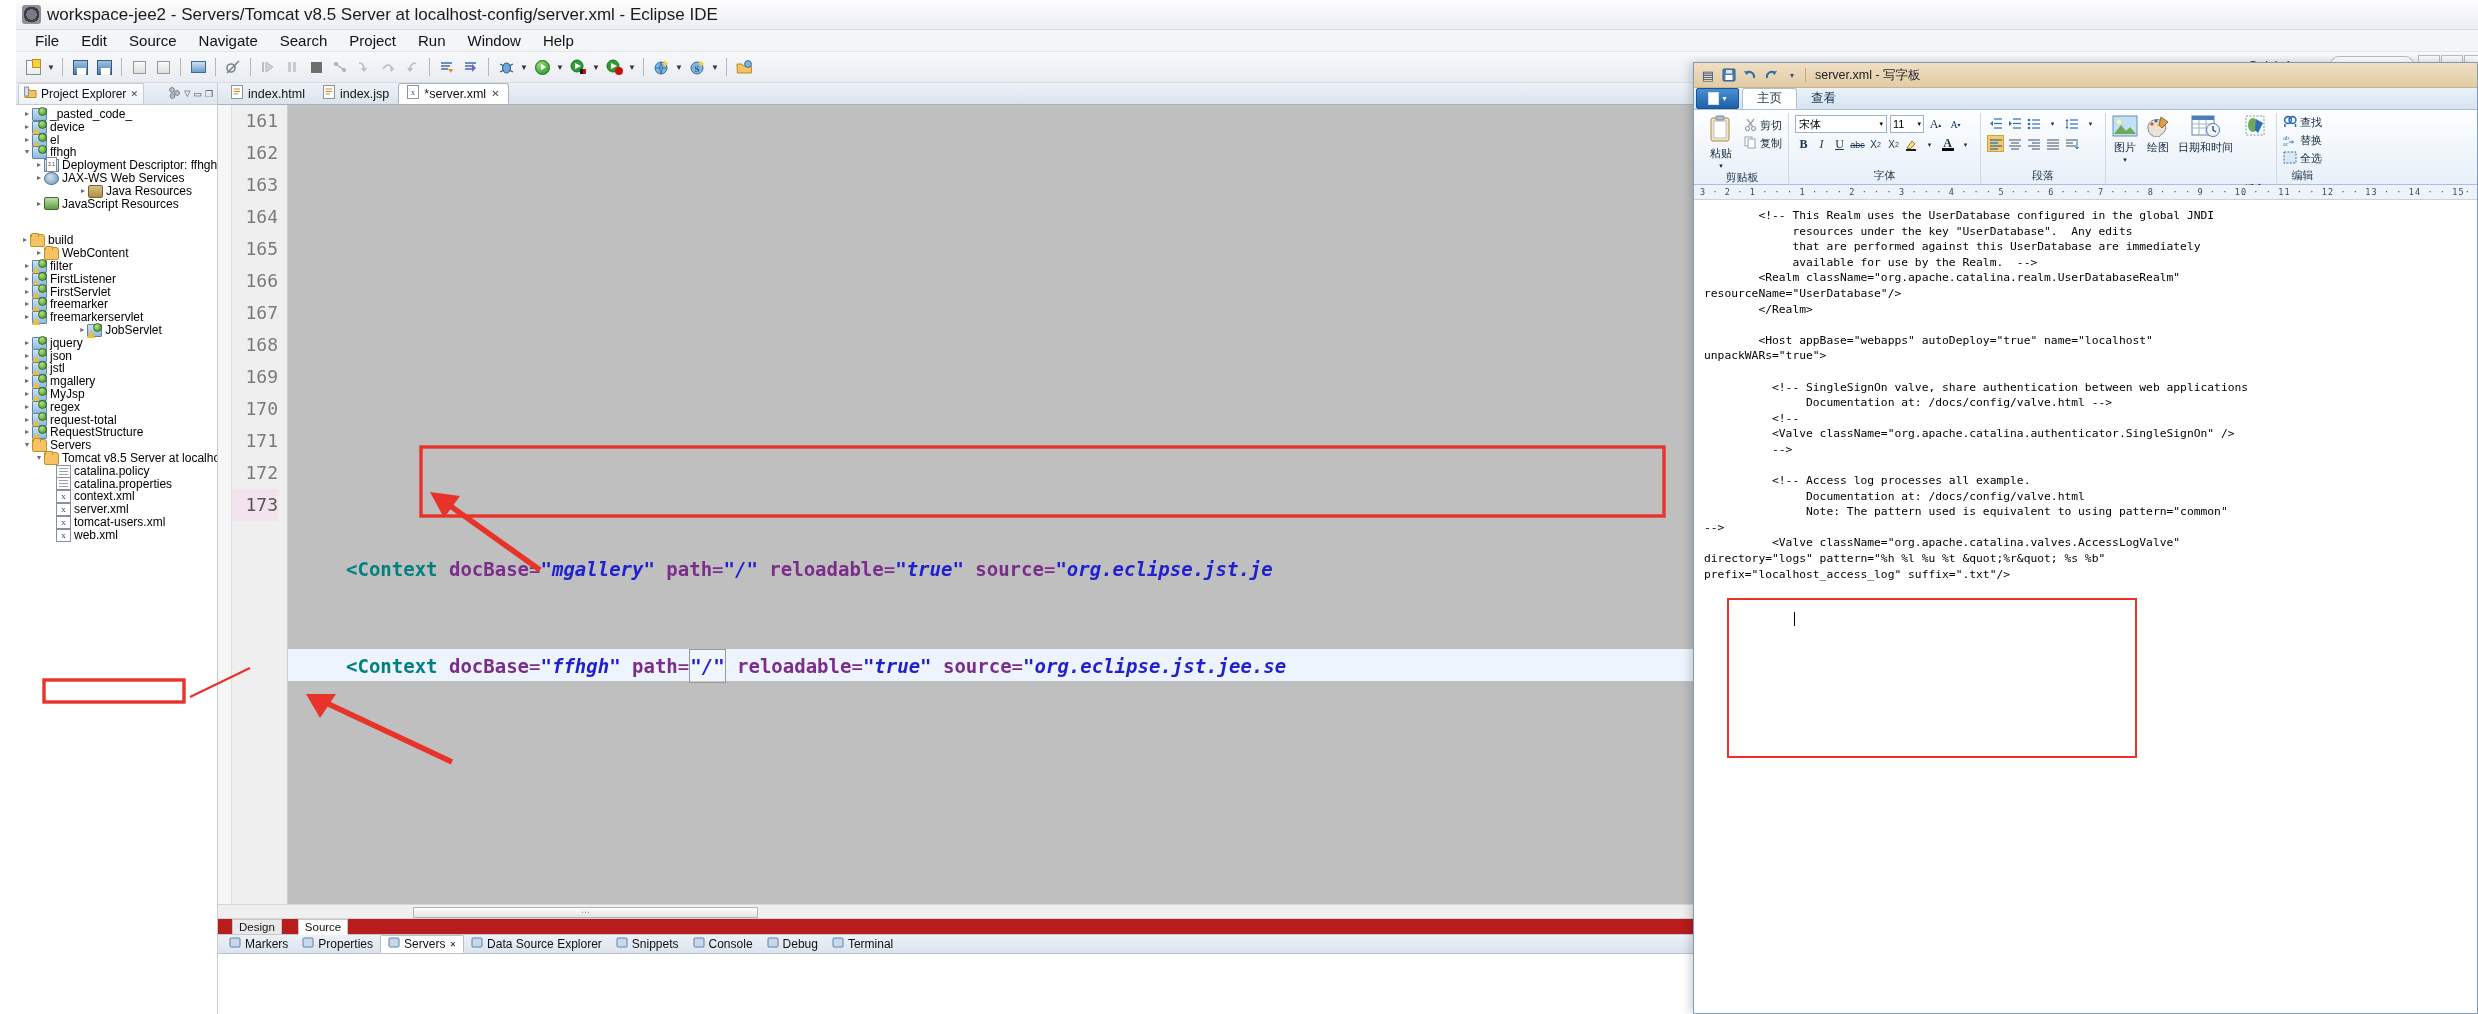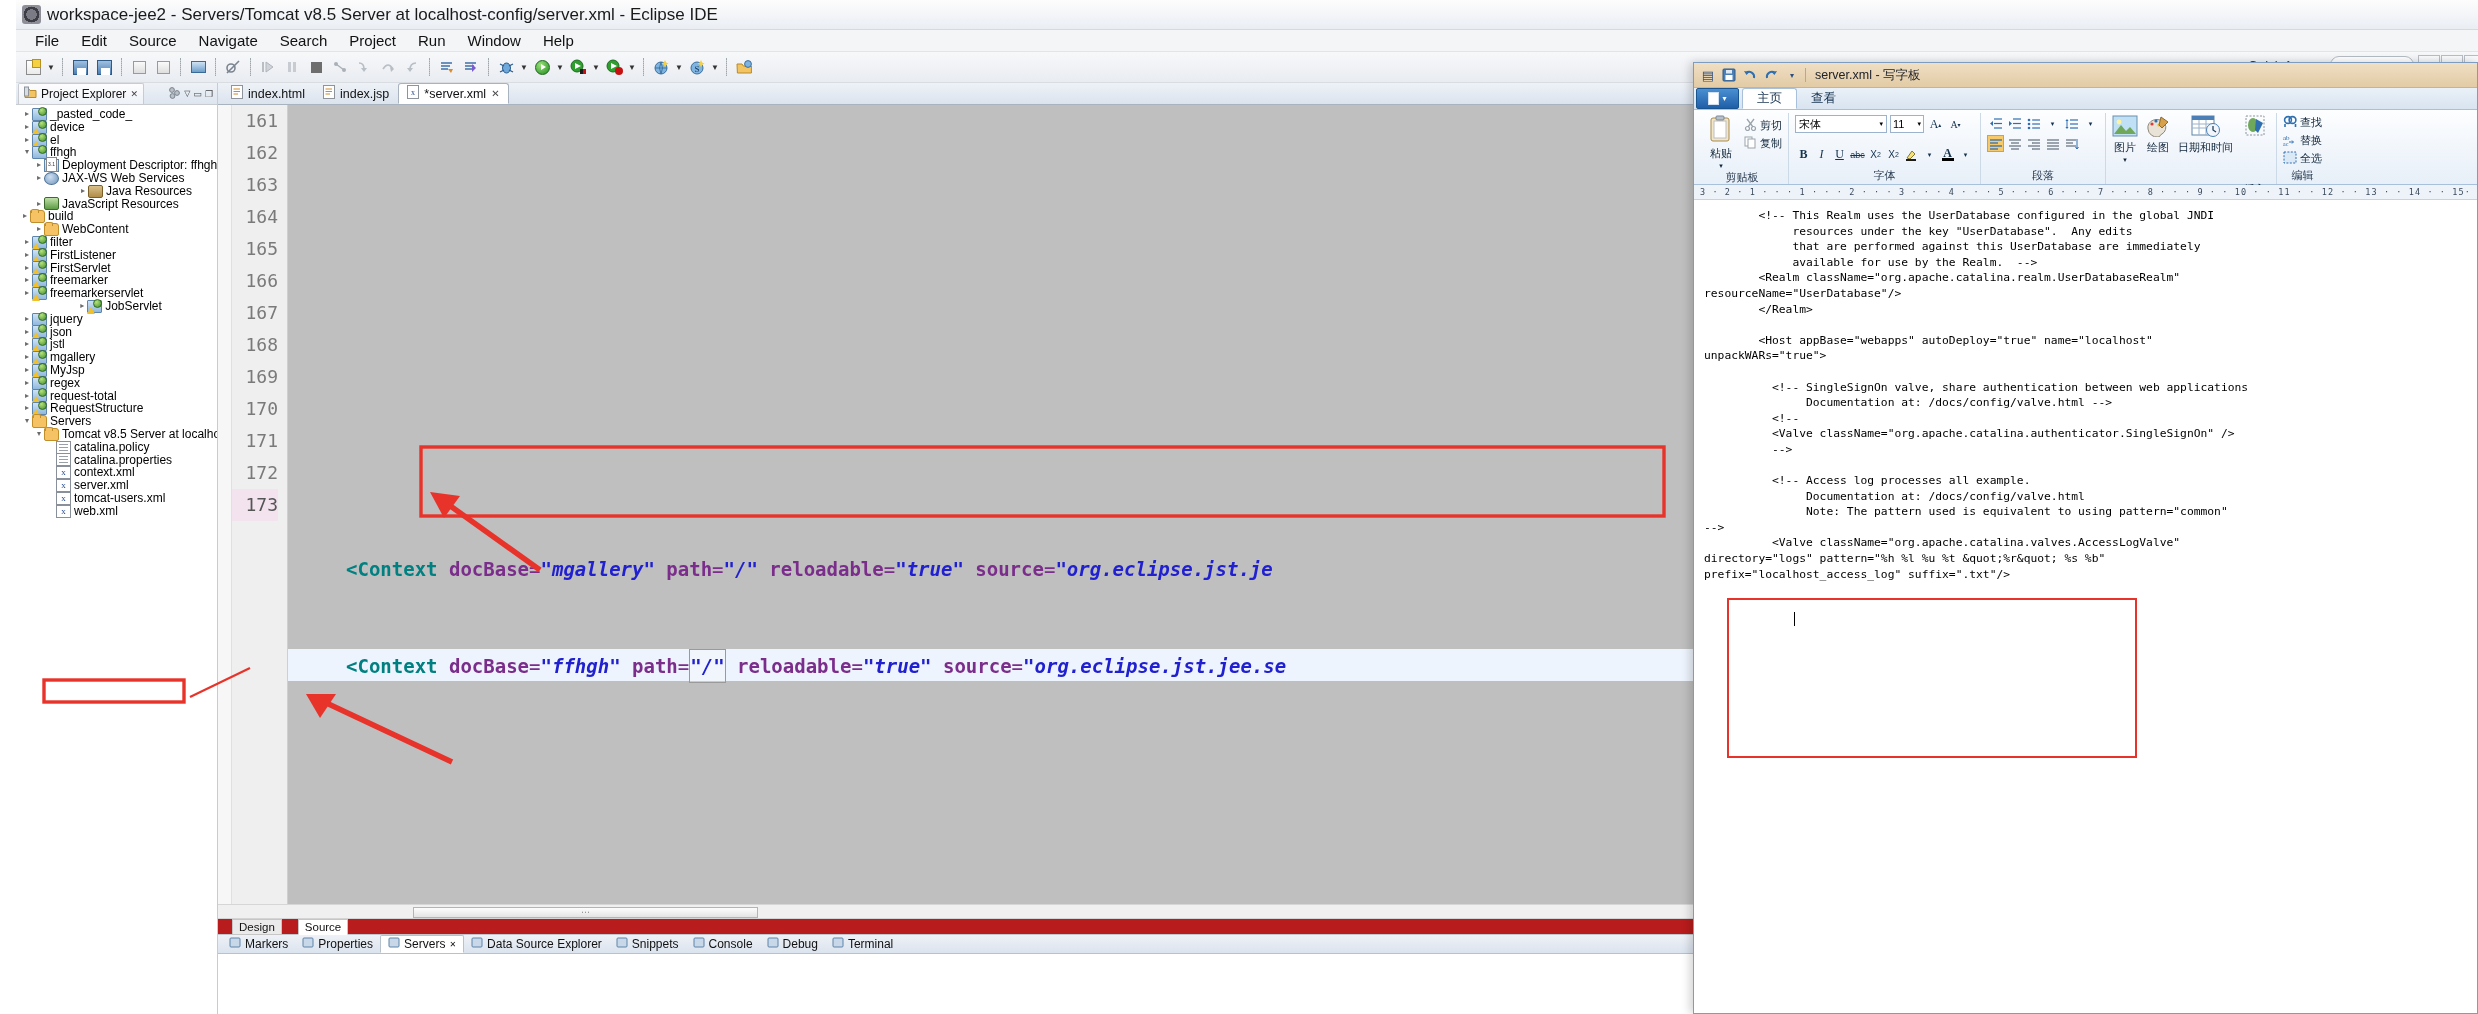--- a/index.html
+++ b/index.html
@@ -433,21 +433,21 @@
           <div class="trow" style="padding-left: 18px; margin-left: 44px;">
             <span class="arrow closed"></span>
             <span class="ticon ic-javares"></span>
             <span class="tlabel">Java Resources</span>
           </div>
           <div class="trow" style="padding-left: 18px;">
             <span class="arrow closed"></span>
             <span class="ticon ic-jsres"></span>
             <span class="tlabel">JavaScript Resources</span>
           </div>
-          <div class="trow" style="padding-left: 4px;">
+          <div class="trow" style="padding-left: 4px; margin-top: 24px;">
             <span class="arrow closed"></span>
             <span class="ticon ic-folder"></span>
             <span class="tlabel">build</span>
           </div>
           <div class="trow" style="padding-left: 18px;">
             <span class="arrow closed"></span>
             <span class="ticon ic-folder"></span>
             <span class="tlabel">WebContent</span>
           </div>
           <div class="trow" style="padding-left: 6px;">
@@ -767,21 +767,21 @@
                 </svg>
             </span>
             <span>复制</span>
           </span>
         </div>
       </div>
       <div class="wp-grp-label">剪贴板</div>
     </div>
 
     <div class="wp-grp">
-      <div class="wp-grp-body" style="flex-direction:column;gap:13px;">
+      <div class="wp-grp-body" style="flex-direction:column;gap:3px;">
         <div style="display:flex;align-items:center;gap:3px;">
           <span class="fontbox">
             <span>宋体</span>
             <span style="font-size:7px;">▾</span>
           </span>
           <span class="sizebox">
             <span>11</span>
             <span style="font-size:7px;">▾</span>
           </span>
           <span class="sqbtn" style="font-family:'Liberation Serif',serif;">A<sup style="font-size:6px;">▴</sup></span>

